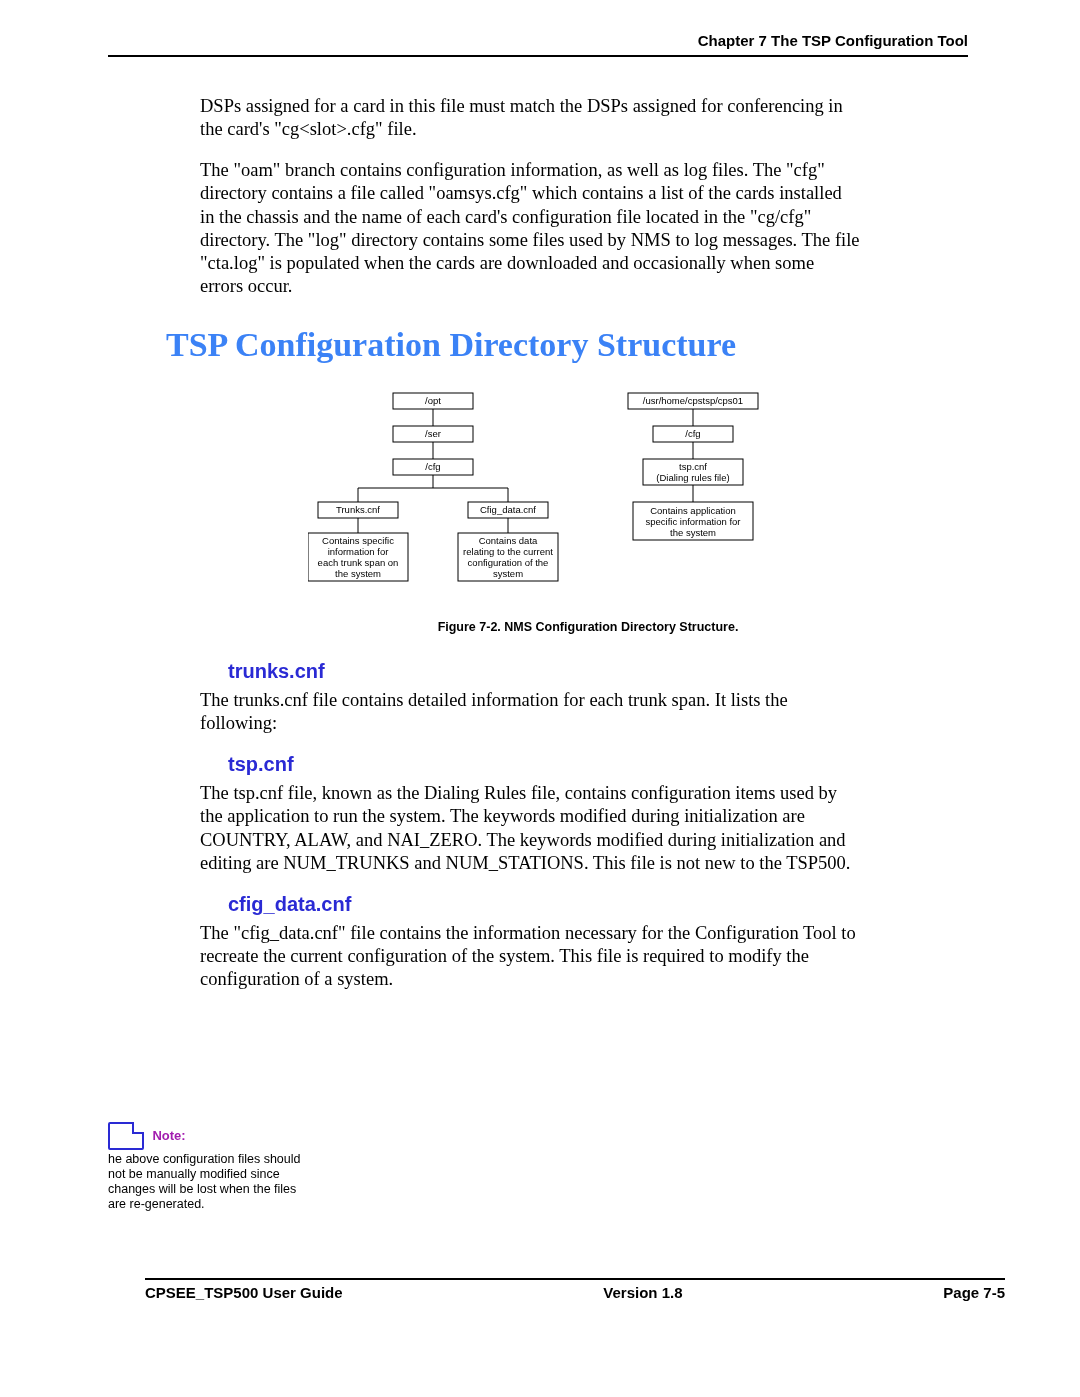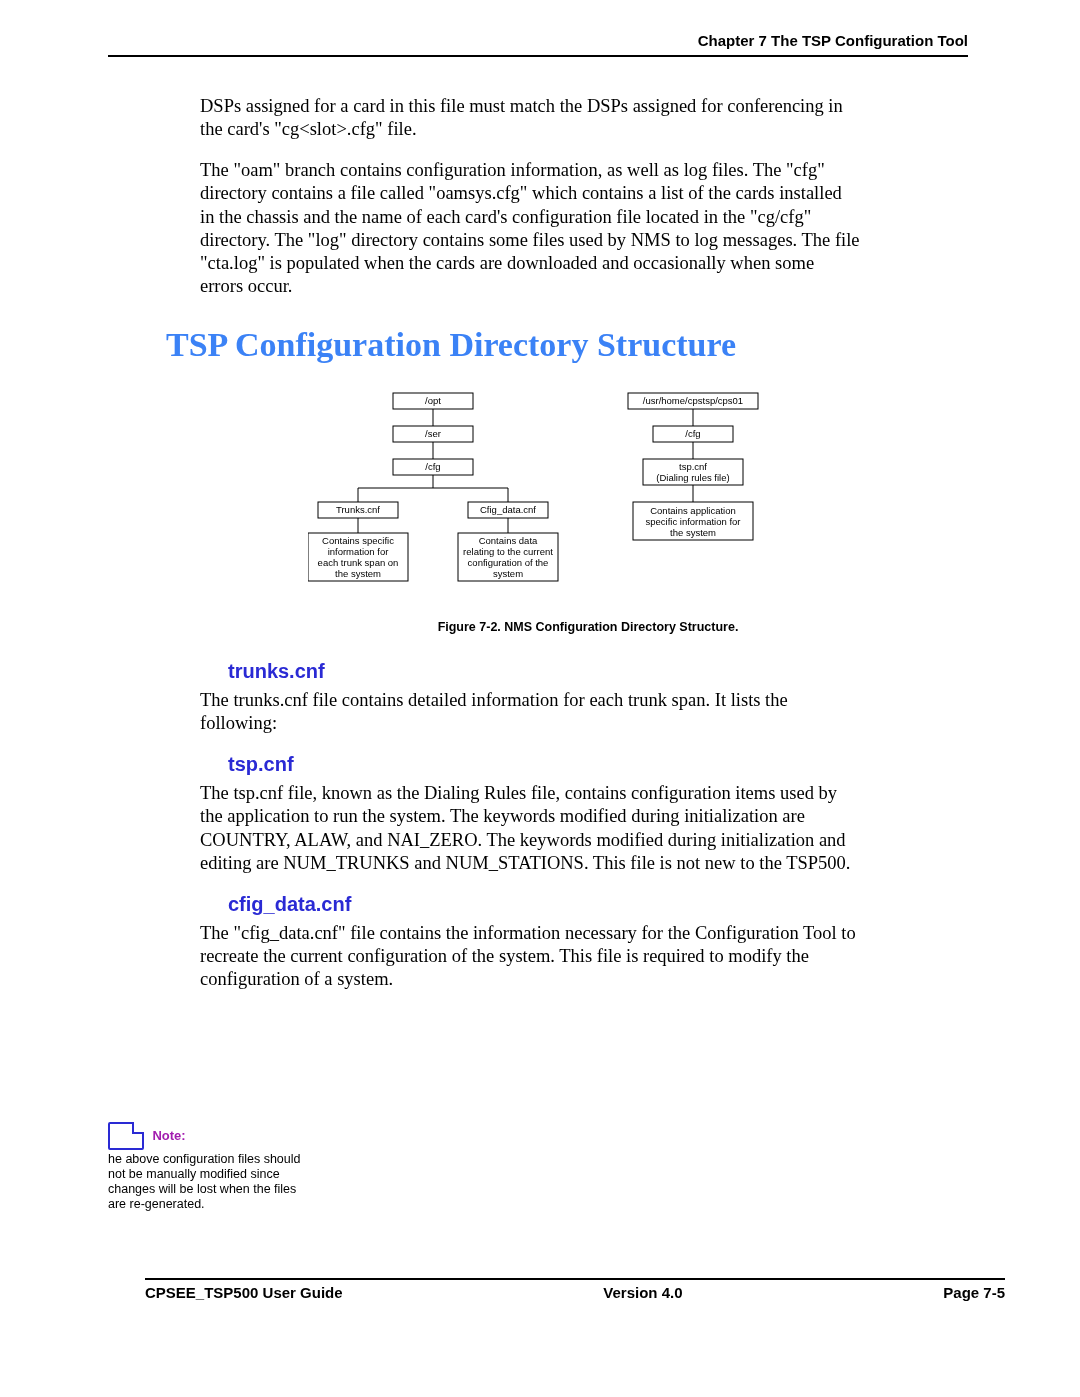--- a/index.html
+++ b/index.html
@@ -252,16 +252,16 @@
 <div class="sidebar-note">
   <span class="note-icon"></span>
   <span class="note-label">Note:</span>
   <div class="note-body">he above configuration files should not be manually modified since changes will be lost when the files are re-generated.</div>
 </div>
 
 <div class="footer">
   <hr class="hr-bottom">
   <div class="footer-row">
     <span>CPSEE_TSP500 User Guide</span>
-    <span>Version 4.0</span>
+    <span>Version 1.8</span>
     <span>Page 7-5</span>
   </div>
 </div>
 
 </body></html>

